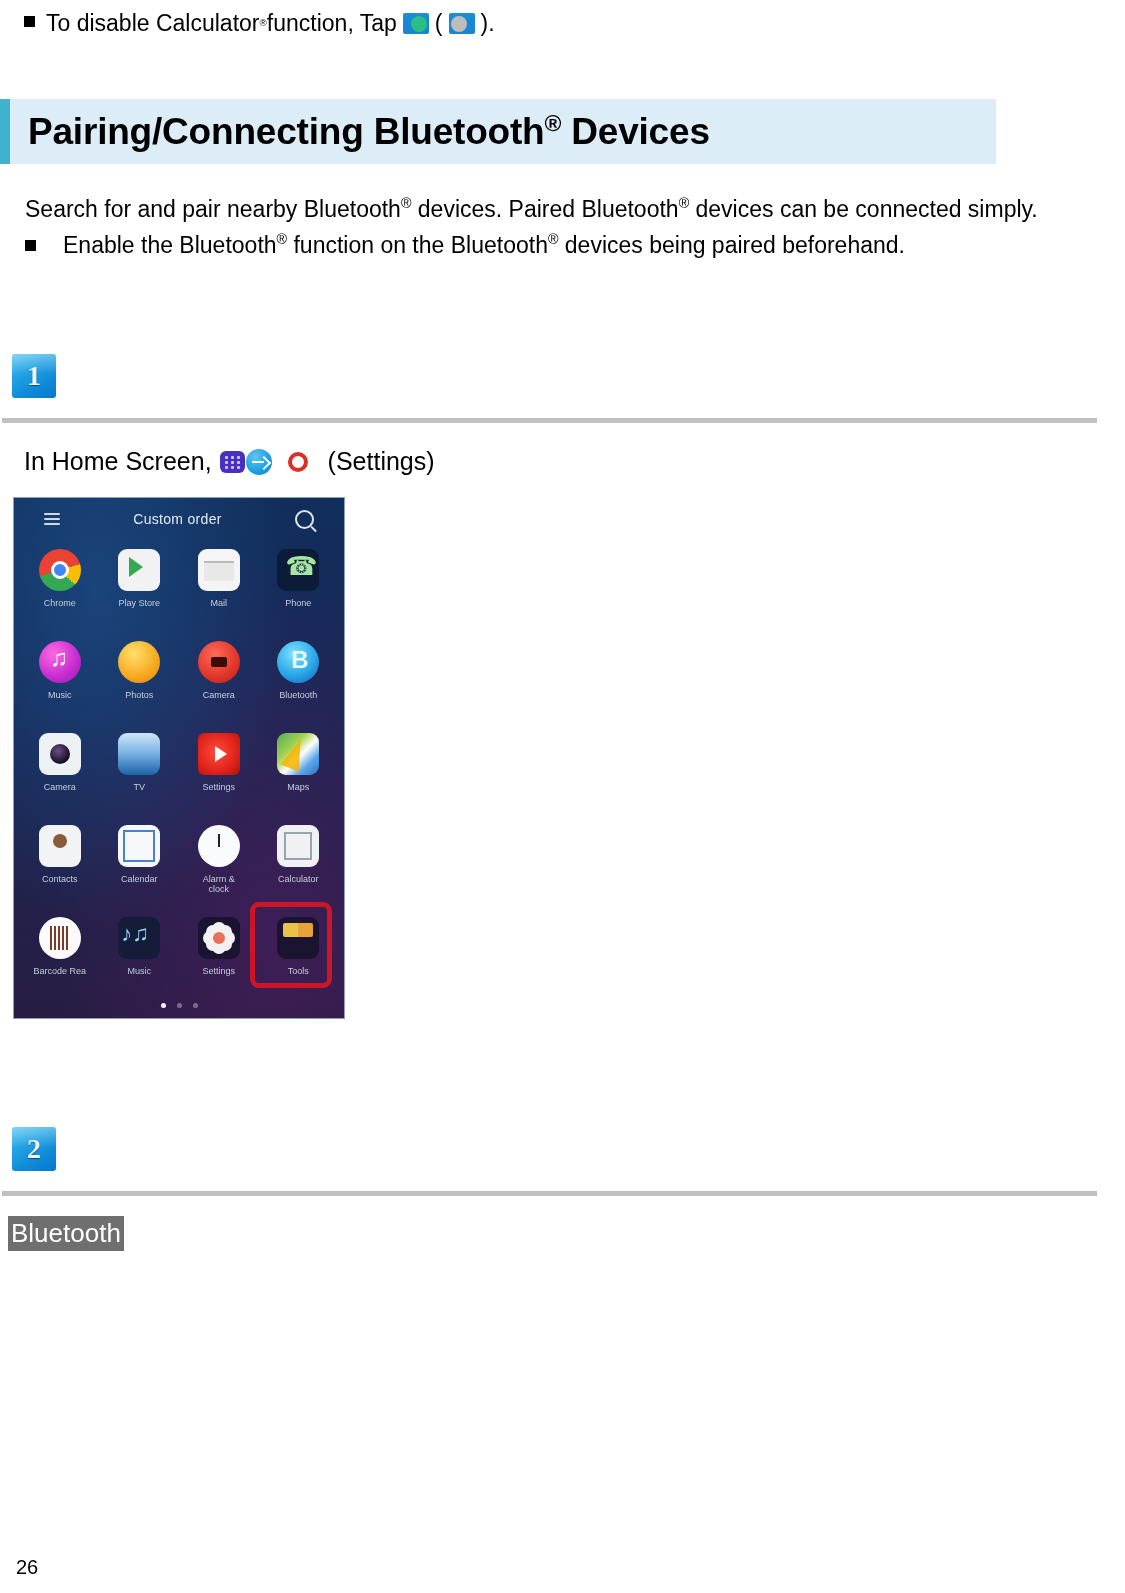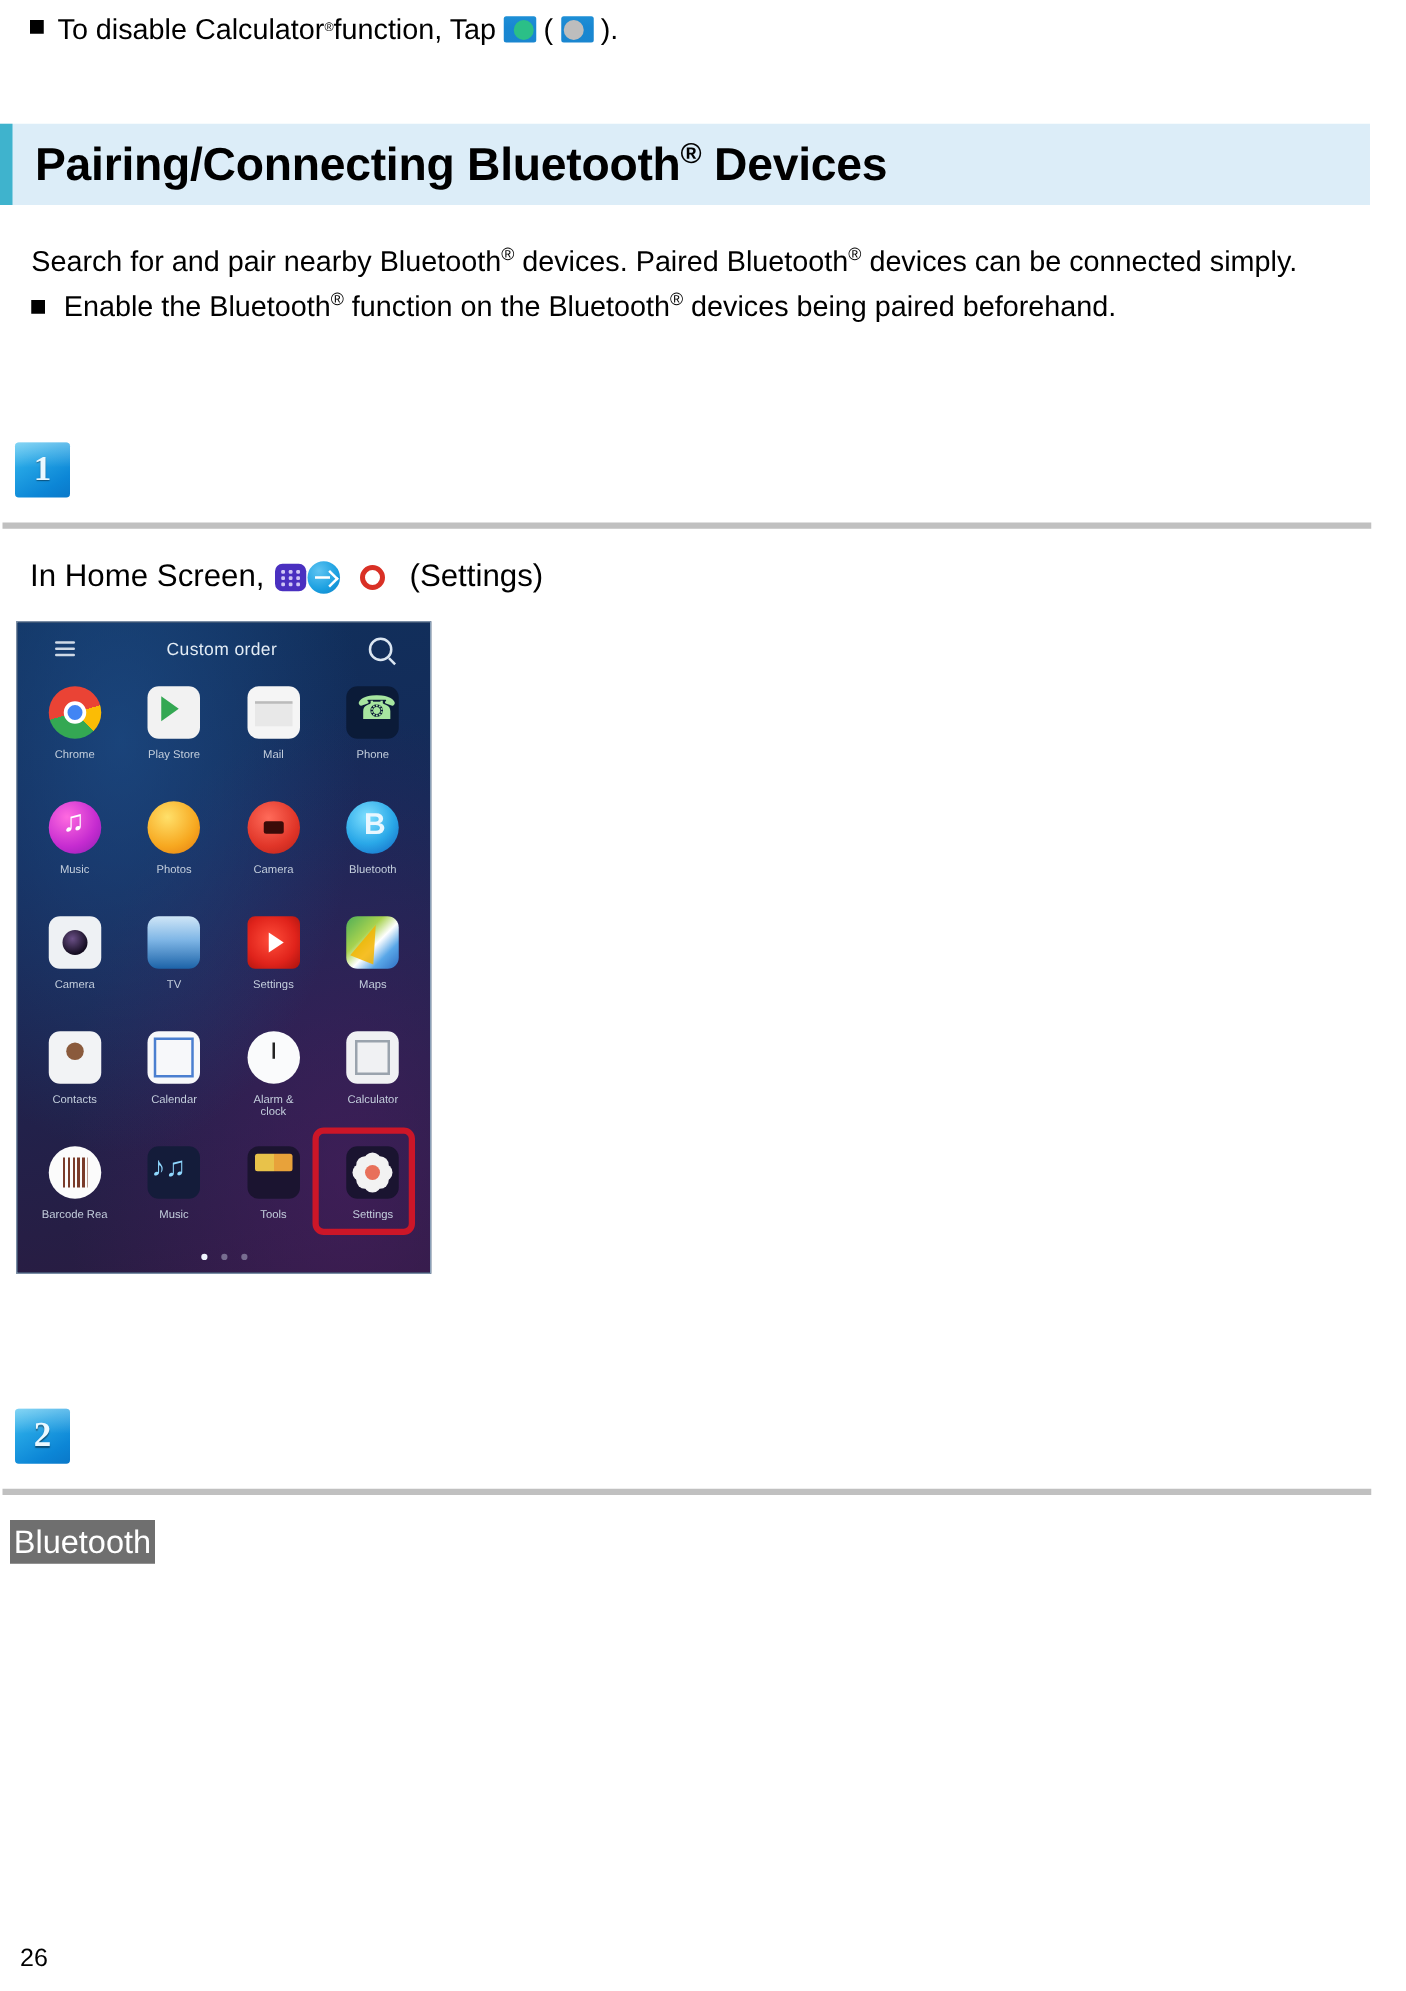--- a/index.html
+++ b/index.html
@@ -26,21 +26,21 @@
   sup.reg {
     font-size: 0.62em;
     vertical-align: super;
     line-height: 0;
   }
 
   
   .bullet-row {
     display: flex;
     align-items: baseline;
-    gap: 4px;
+    gap: 16px;
   }
   .sqbullet {
     display: inline-block;
     width: 11px;
     height: 11px;
     background: #000;
     margin-right: 11px;
     flex: 0 0 auto;
     position: relative;
     top: -2px;
@@ -77,21 +77,21 @@
     top: 3px;
   }
   .toggle-ico.on::after  { background: #2bbf87; left: 8px; }
   .toggle-ico.off::after { background: #bdbdbd; left: 2px; }
 
   
   #section-header {
     position: absolute;
     left: 0;
     top: 99px;
-    width: 1096px;
+    width: 996px;
     height: 65px;
     background: #dcedf8;
     display: flex;
     align-items: center;
   }
   #section-header .accent {
     width: 10px;
     height: 65px;
     background: #3fb3cd;
     flex: 0 0 auto;
@@ -544,26 +544,26 @@
 
     <div class="app-cell">
         <span class="app-ico round ico-barcode"></span>
         <span class="app-label">Barcode Rea</span>
       </div>
     <div class="app-cell">
         <span class="app-ico ico-music2"></span>
         <span class="app-label">Music</span>
       </div>
     <div class="app-cell">
+        <span class="app-ico ico-settings"></span>
+        <span class="app-label">Settings</span>
+      </div>
+    <div class="app-cell">
         <span class="app-ico ico-tools"></span>
         <span class="app-label">Tools</span>
-      </div>
-    <div class="app-cell">
-        <span class="app-ico ico-settings"></span>
-        <span class="app-label">Settings</span>
       </div>
   </div>
 
   <div id="settings-highlight"></div>
 
   <div id="page-dots">
     <span class="active"></span>
     <span></span>
     <span></span>
   </div>

